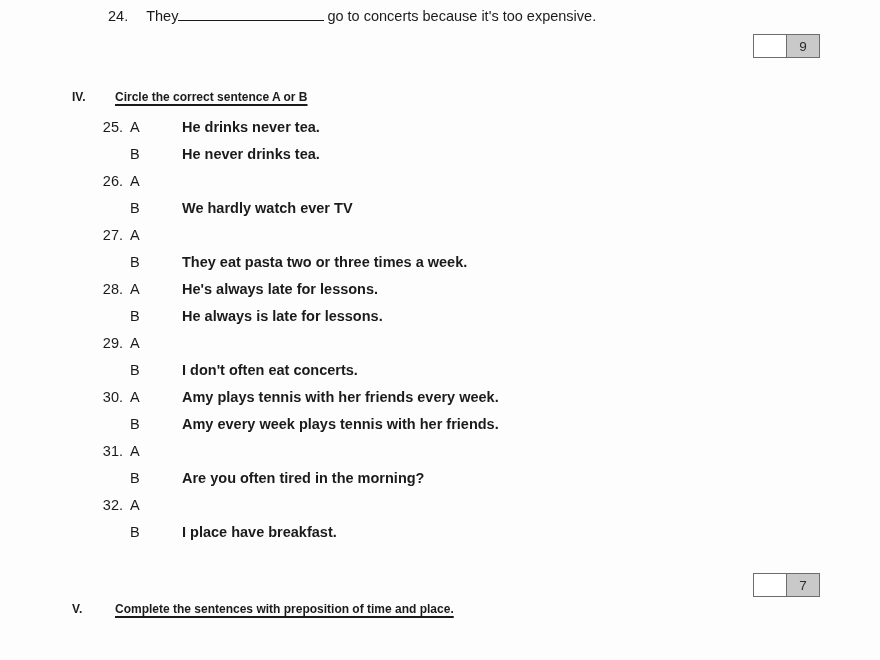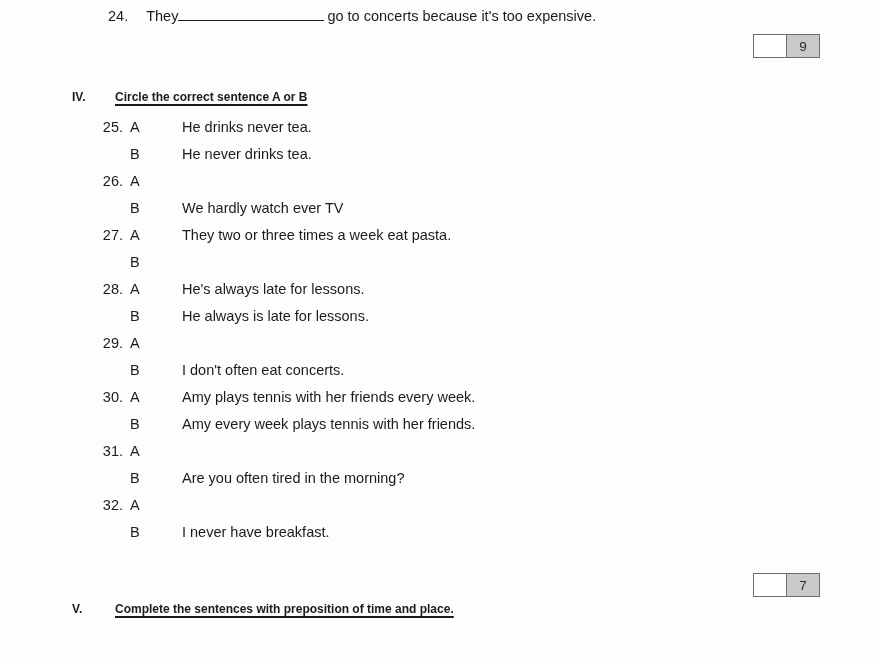--- a/index.html
+++ b/index.html
@@ -123,20 +123,21 @@
     text-align: right;
     padding-right: 7px;
     box-sizing: border-box;
   }
   .opt-letter {
     width: 52px;
     flex: none;
   }
   .opt-text {
     flex: 1;
+    font-weight: bold;
   }
 </style>
 </head>
 <body>
 
 <div class="page">
 
   <div class="q24-row">
     <span class="q24-num">24.</span>
     <span>They</span>
@@ -178,25 +179,25 @@
         <span class="opt-num"></span>
         <span class="opt-letter">B</span>
         <span class="opt-text">We hardly watch ever TV</span>
       </div>
     </div>
 
     <div class="q-item">
       <div class="opt-row">
         <span class="opt-num">27.</span>
         <span class="opt-letter">A</span>
-        <span class="opt-text">They two or three times a week eat pasta.</span>
-      </div>
-      <div class="opt-row">
-        <span class="opt-num"></span>
-        <span class="opt-letter">B</span>
+      </div>
+      <div class="opt-row">
+        <span class="opt-num"></span>
+        <span class="opt-letter">B</span>
+        <span class="opt-text">They eat pasta two or three times a week.</span>
       </div>
     </div>
 
     <div class="q-item">
       <div class="opt-row">
         <span class="opt-num">28.</span>
         <span class="opt-letter">A</span>
         <span class="opt-text">He's always late for lessons.</span>
       </div>
       <div class="opt-row">
@@ -244,21 +245,21 @@
     </div>
 
     <div class="q-item">
       <div class="opt-row">
         <span class="opt-num">32.</span>
         <span class="opt-letter">A</span>
       </div>
       <div class="opt-row">
         <span class="opt-num"></span>
         <span class="opt-letter">B</span>
-        <span class="opt-text">I never have breakfast.</span>
+        <span class="opt-text">I place have breakfast.</span>
       </div>
     </div>
 
   </div>
 
   <div class="score-box" id="score-box-2">
     <div class="blank-cell"></div>
     <div class="value-cell">7</div>
   </div>
 

